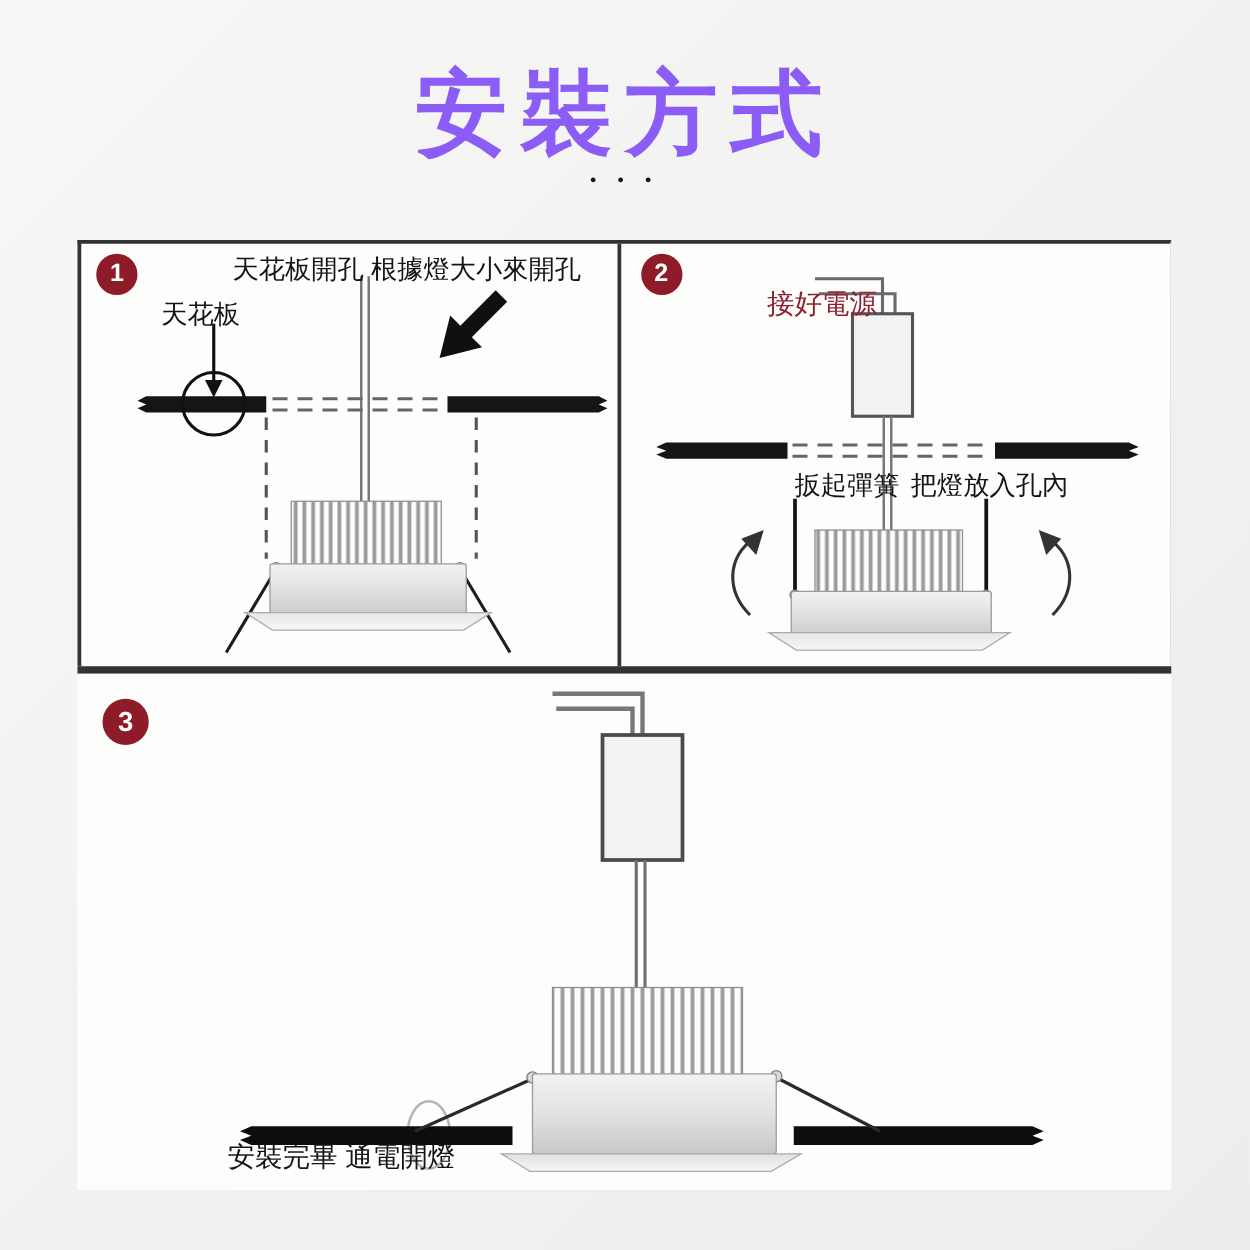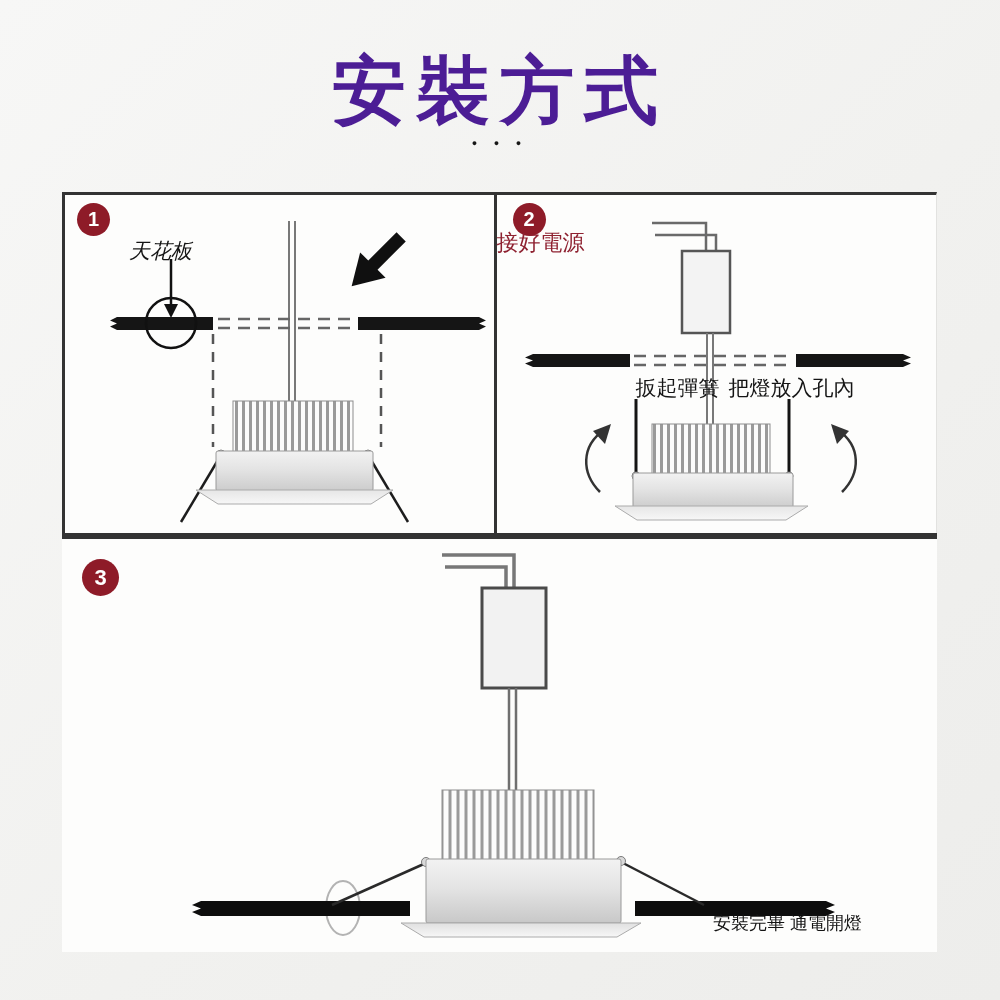--- a/index.html
+++ b/index.html
@@ -9,21 +9,21 @@
     font-family:"Liberation Sans","DejaVu Sans",sans-serif;
     color:#161616;
     position:relative;
     overflow:hidden;
   }
   .page{position:absolute;inset:0;}
   .title{
     position:absolute;left:0;top:42px;width:1000px;
     text-align:center;
     font-size:74px;font-weight:bold;letter-spacing:10px;
-    color:#4c1d95;
+    color:#8b5cf6;
   }
   .dots{
     position:absolute;left:0;top:138px;width:1000px;
     text-align:center;font-size:15px;letter-spacing:6px;color:#161616;font-weight:bold;
   }
   .panels{
     position:absolute;left:62px;top:192px;width:875px;height:760px;
   }
   .row-top{
     position:absolute;left:0;top:0;width:875px;height:341px;
@@ -119,21 +119,22 @@
             <line x1="156" y1="260" x2="116" y2="327" stroke="#1d1d1d" stroke-width="2.5"></line>
             <line x1="303" y1="260" x2="343" y2="327" stroke="#1d1d1d" stroke-width="2.5"></line>
             <circle cx="156" cy="259" r="4" fill="#d9d9d9" stroke="#7a7a7a"></circle>
             <circle cx="303" cy="259" r="4" fill="#d9d9d9" stroke="#7a7a7a"></circle>
             <rect x="168" y="206" width="120" height="52" fill="url(#f1)" stroke="#8d8d8d"></rect>
             <rect x="151" y="256" width="157" height="40" rx="2" fill="url(#b1)" stroke="#9a9a9a"></rect>
             <polygon points="131,295 328,295 306,309 153,309" fill="url(#t1)" stroke="#ababab"></polygon>
           </g>
         </svg>
         <div class="badge" style="left:12px;top:8px;">1</div>
-        <div class="lbl black-lbl" style="left:64px;top:42px;font-style:italic;">天花板</div>
+        <div class="lbl black-lbl" style="left:121px;top:6px;">天花板開孔 根據燈大小來開孔</div>
+        <div class="lbl black-lbl" style="left:64px;top:42px;">天花板</div>
       </div>
 
       <div class="panel2">
         <svg class="diagram" viewBox="0 0 441 338" width="441" height="338">
           <defs>
             <pattern id="f2" width="7" height="8" patternUnits="userSpaceOnUse">
               <rect width="7" height="8" fill="#fcfcfc"></rect>
                 <rect x="2" width="3" height="8" fill="#9a9a9a"></rect>
             </pattern>
             <linearGradient id="b2" x1="0" x2="0" y1="0" y2="1">
@@ -182,21 +183,21 @@
 
           <g>
             <circle cx="139" cy="281" r="4" fill="#d9d9d9" stroke="#7a7a7a"></circle>
             <circle cx="292" cy="281" r="4" fill="#d9d9d9" stroke="#7a7a7a"></circle>
             <rect x="155" y="229" width="118" height="51" fill="url(#f2)" stroke="#8d8d8d"></rect>
             <rect x="136" y="278" width="160" height="35" rx="2" fill="url(#b2)" stroke="#9a9a9a"></rect>
             <polygon points="118,311 311,311 289,325 140,325" fill="url(#t2)" stroke="#ababab"></polygon>
           </g>
         </svg>
         <div class="badge" style="left:16px;top:8px;">2</div>
-        <div class="lbl red-lbl" style="left:0;width:205px;text-align:left;top:33px;font-size:22px;">接好電源</div>
+        <div class="lbl red-lbl" style="left:0;width:205px;text-align:right;top:33px;font-size:22px;">接好電源</div>
         <div class="lbl black-lbl" style="left:99px;top:179px;margin-left:40px;">扳起彈簧</div>
         <div class="lbl black-lbl" style="left:232px;top:179px;">把燈放入孔內</div>
       </div>
     </div>
 
     <div class="separator"></div>
 
     <div class="panel3">
       <svg class="diagram" viewBox="0 0 875 413" width="875" height="413">
         <defs>
@@ -241,17 +242,17 @@
           <circle cx="559" cy="322" r="4.5" fill="#d9d9d9" stroke="#7a7a7a"></circle>
         </g>
 
         <g>
           <rect x="380" y="251" width="152" height="71" fill="url(#f3)" stroke="#8d8d8d"></rect>
           <rect x="364" y="320" width="195" height="64" rx="2" fill="url(#b3)" stroke="#9a9a9a"></rect>
           <polygon points="339,384 579,384 555,398 362,398" fill="url(#t3)" stroke="#ababab"></polygon>
         </g>
       </svg>
       <div class="badge big" style="left:20px;top:20px;">3</div>
-      <div class="lbl black-lbl" style="left:120px;width:680px;text-align:right;top:372px;font-size:18px;">安裝完畢 通電開燈</div>
+      <div class="lbl black-lbl" style="left:120px;width:680px;text-align:left;top:372px;font-size:22px;">安裝完畢 通電開燈</div>
     </div>
 
   </div>
 </div>
 
 </body></html>

